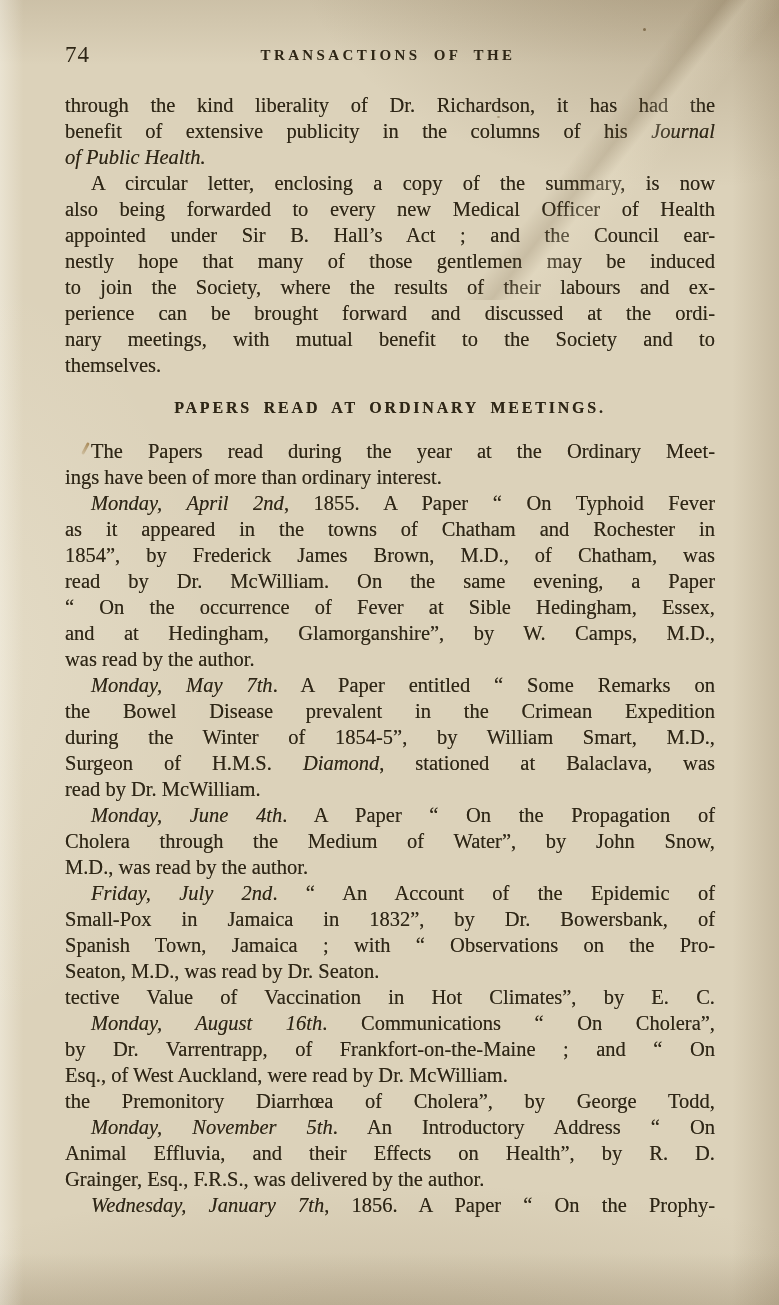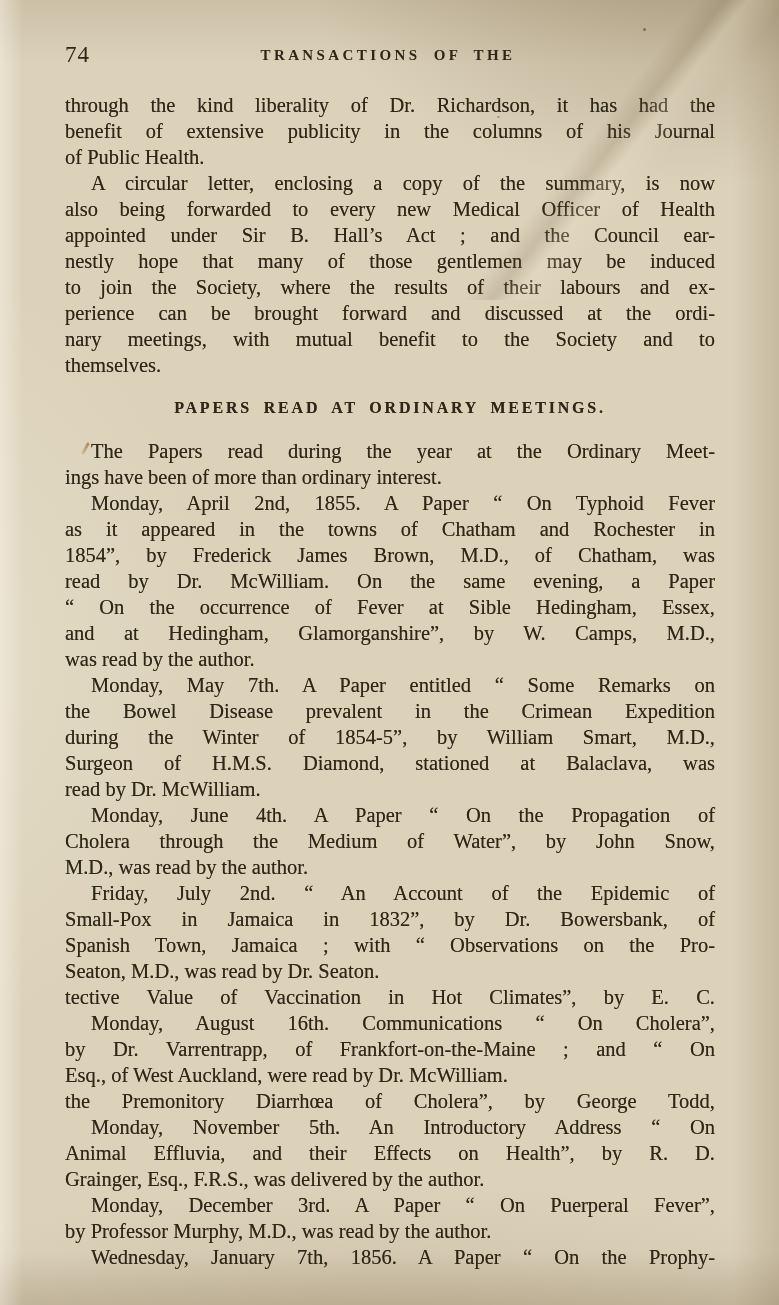--- a/index.html
+++ b/index.html
@@ -62,21 +62,21 @@
     font-size: 20.5px;
     line-height: 26px;
     text-align: justify;
     text-align-last: justify;
     -moz-text-align-last: justify;
     text-shadow: 0 0 0.5px rgba(40,32,16,0.55);
     white-space: normal;
   }
   .line.pl { text-align-last: left; -moz-text-align-last: left; }
   .para.indent .line:first-child { text-indent: 26px; }
-  .it { }
+  .it { font-style: italic; }
   .heading {
     margin: 20px 0 20px 0;
     line-height: 20px;
     text-align: center;
     font-size: 16px; font-weight: bold;
     letter-spacing: 2.8px; word-spacing: 5px;
     text-shadow: 0 0 0.5px rgba(40,32,16,0.55);
   }
 </style>
 </head>
@@ -142,24 +142,20 @@
         <div class="line"><span class="">by Dr. Varrentrapp, of Frankfort-on-the-Maine ; and “ On</span></div>
         <div class="line pl"><span class="">Esq., of West Auckland, were read by Dr. McWilliam.</span></div>
         <div class="line"><span class="">the Premonitory Diarrhœa of Cholera”, by George Todd,</span></div>
       </div>
       <div class="para indent">
         <div class="line"><span class="it">Monday, November 5th</span><span class="">.  An Introductory Address “ On</span></div>
         <div class="line"><span class="">Animal Effluvia, and their Effects on Health”, by R. D.</span></div>
         <div class="line pl"><span class="">Grainger, Esq., F.R.S., was delivered by the author.</span></div>
       </div>
       <div class="para indent">
-        <div class="line"><span class="it">Monday, December 3rd</span><span class="">.  A Paper “ On Puerperal Fever”,</span></div>
-        <div class="line pl"><span class="">by Professor Murphy, M.D., was read by the author.</span></div>
-      </div>
-      <div class="para indent">
         <div class="line"><span class="it">Wednesday, January 7th</span><span class="">, 1856.  A Paper “ On the Prophy-</span></div>
       </div>
     </div>
 
   <div class="crease"></div>
   <div class="speck s1"></div>
   <div class="speck s2"></div>
   <div class="speck s3"></div>
   <div class="scratch"></div>
 </div>

